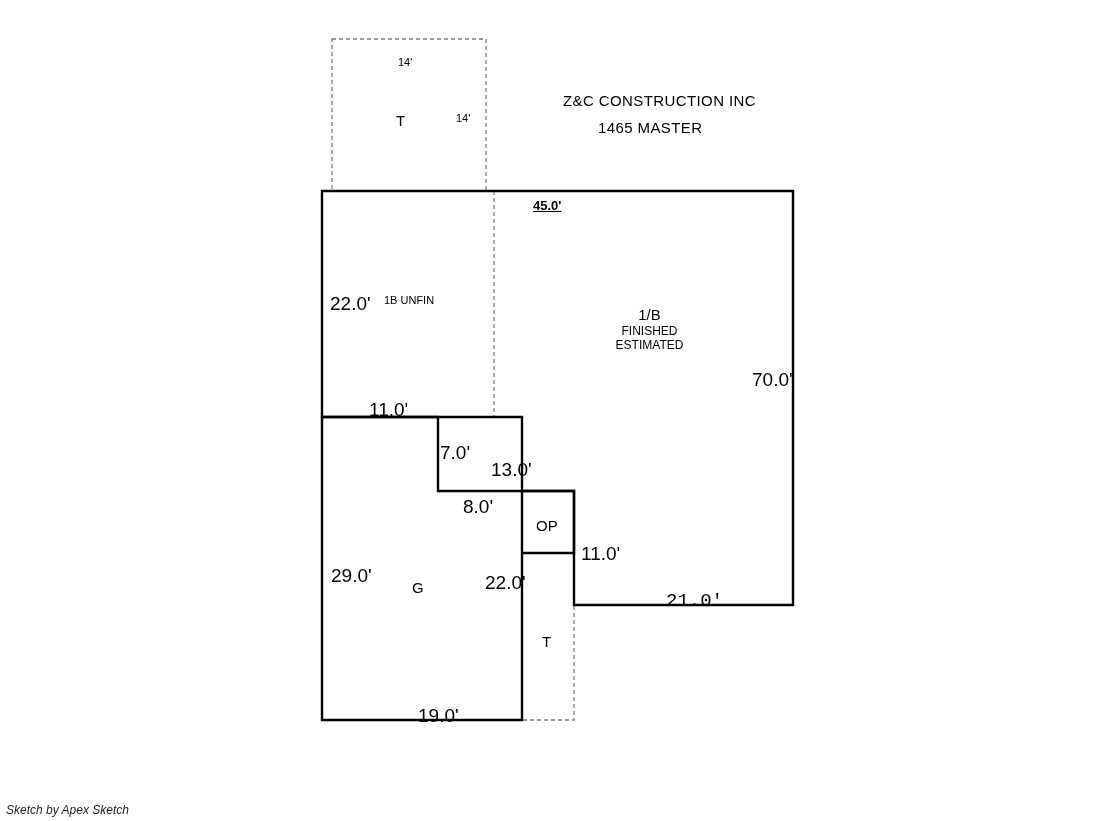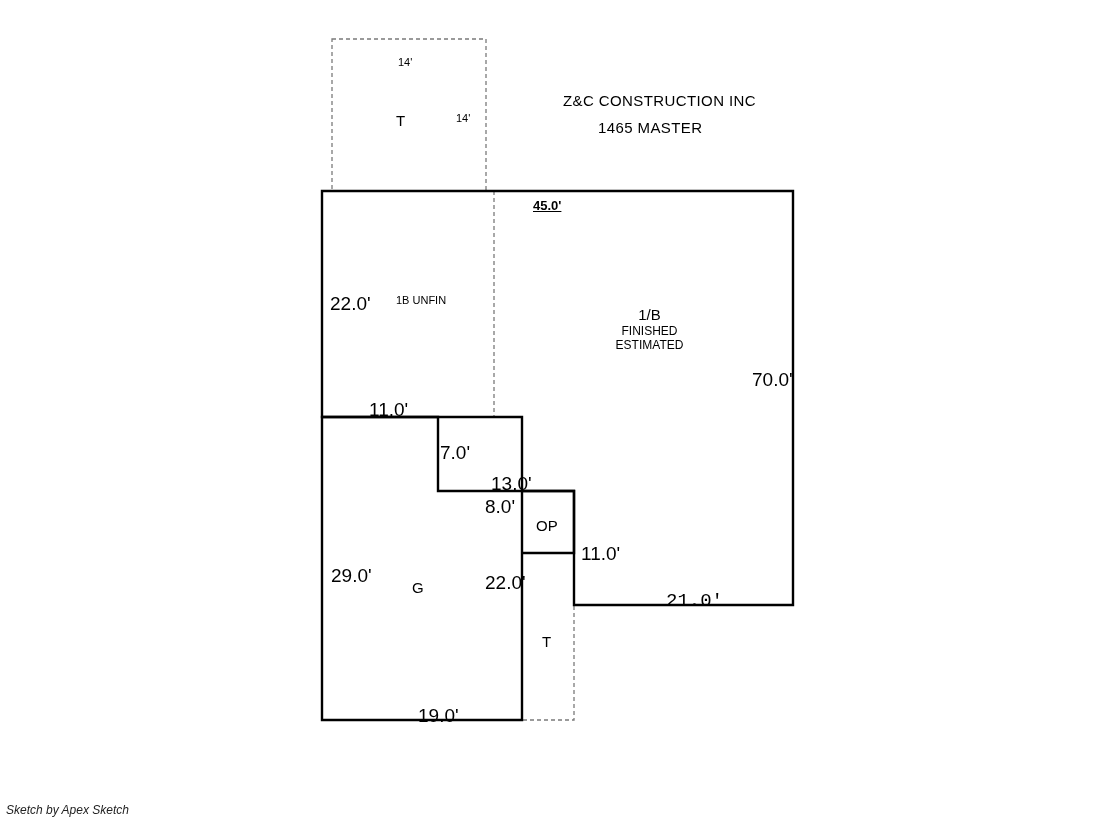--- a/index.html
+++ b/index.html
@@ -76,43 +76,43 @@
     <path d="M 322,417 L 522,417 L 522,720 L 322,720 Z" fill="none" stroke="#000000" stroke-width="2.4" stroke-linejoin="miter"></path>
 
     <path d="M 522,491 L 574,491 L 574,553 L 522,553" fill="none" stroke="#000000" stroke-width="2.4" stroke-linejoin="miter"></path>
   </svg>
 
   <div class="lbl title" style="left:543px; top:93px;">Z&amp;C CONSTRUCTION INC</div>
   <div class="lbl title" style="left:578px; top:120px;">1465 MASTER</div>
 
   <div class="lbl room" style="left:396px; top:113px;">T</div>
 
-  <div class="lbl room-small" style="left:396px; top:295px;">1B UNFIN</div>
+  <div class="lbl room-small" style="left:384px; top:295px;">1B UNFIN</div>
 
   <div style="position:absolute; left:612px; top:306px; width:75px; font-size:12px; line-height:14px; text-align:center;">
     <div style="font-size:15px; line-height:18px;">1/B</div>
     <div>FINISHED</div>
     <div>ESTIMATED</div>
   </div>
 
   <div class="lbl room" style="left:412px; top:580px;">G</div>
 
   <div class="lbl room" style="left:536px; top:518px;">OP</div>
 
   <div class="lbl room" style="left:542px; top:634px;">T</div>
 
   <div class="lbl dim-small" style="left:398px; top:57px;">14'</div>
   <div class="lbl dim-small" style="left:456px; top:113px;">14'</div>
   <div class="lbl dim-bold" style="left:533px; top:199px;text-decoration:underline;">45.0'</div>
   <div class="lbl dim" style="left:330px; top:294px;">22.0'</div>
   <div class="lbl dim" style="left:752px; top:370px;">70.0'</div>
   <div class="lbl dim" style="left:369px; top:400px;">11.0'</div>
   <div class="lbl dim" style="left:440px; top:443px;">7.0'</div>
-  <div class="lbl dim" style="left:491px; top:474px;text-align:right;">13.0'</div>
-  <div class="lbl dim" style="left:485px; top:497px;">8.0'</div>
+  <div class="lbl dim" style="left:491px; top:460px;text-align:right;">13.0'</div>
+  <div class="lbl dim" style="left:463px; top:497px;">8.0'</div>
   <div class="lbl dim" style="left:581px; top:544px;">11.0'</div>
   <div class="lbl dim" style="left:331px; top:566px;">29.0'</div>
   <div class="lbl dim" style="left:485px; top:573px;">22.0'</div>
   <div class="lbl dim" style="left:666px; top:592px;font-family:Liberation Mono, monospace;">21.0'</div>
   <div class="lbl dim" style="left:418px; top:706px;">19.0'</div>
 
   <div class="footer">Sketch by Apex Sketch</div>
 
 </div>
 

